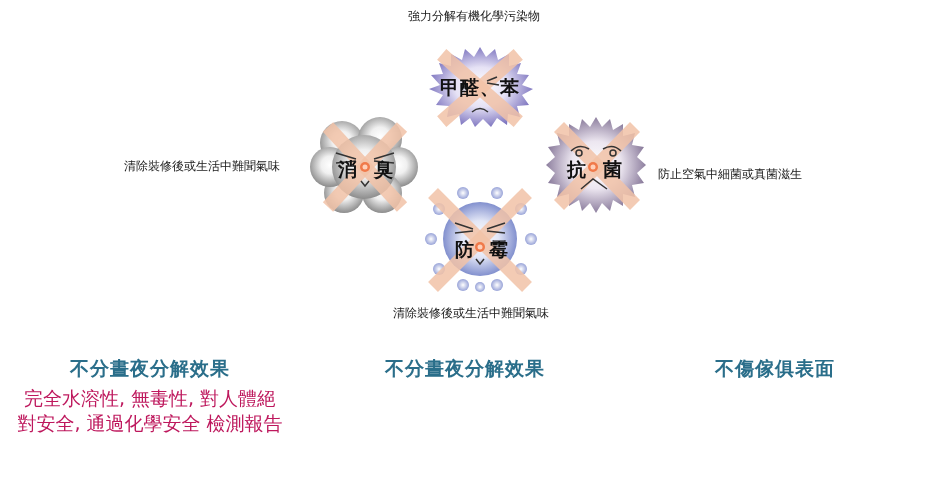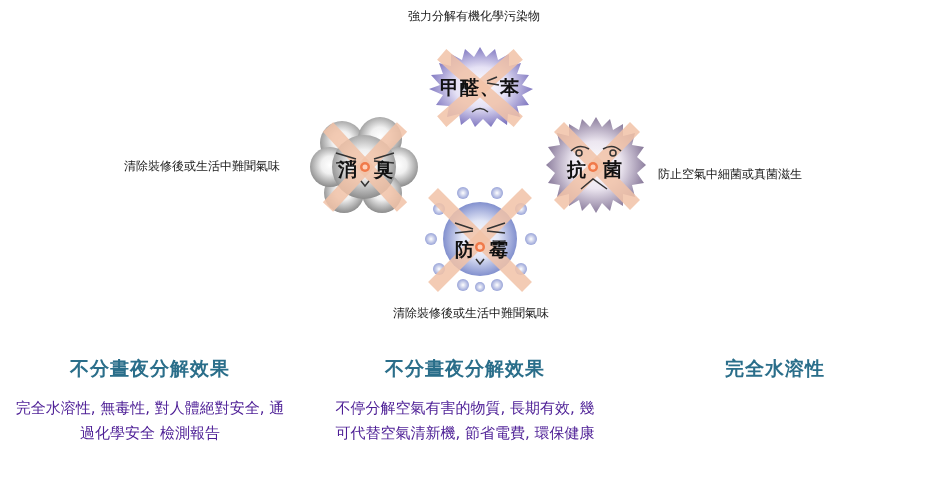--- a/index.html
+++ b/index.html
@@ -5,21 +5,21 @@
   html, body { margin:0; padding:0; background:#ffffff; }
   body { width:930px; height:489px; position:relative; overflow:hidden;
          font-family:"DejaVu Sans", sans-serif; color:#222; }
   .cap { position:absolute; font-size:12px; font-weight:normal; color:#1a1a1a; white-space:nowrap; }
   .badge { position:absolute; }
   .badge svg { display:block; }
   .btxt { position:absolute; left:0; right:0; text-align:center; font-size:19px; font-weight:bold;
           color:#111; letter-spacing:1px; white-space:nowrap; }
   .col { position:absolute; top:356px; width:300px; text-align:center; }
   .col h3 { margin:0; font-size:19px; font-weight:bold; color:#2a6e8a; letter-spacing:1px; }
-  .col p { margin:14px auto 0; font-size:15px; line-height:25px; color:#4c1d95; width:270px; }
+  .col p { margin:4px auto 0; font-size:19px; line-height:25px; color:#be185d; width:270px; }
 </style>
 </head>
 <body>
 
 <div>
 
   <div class="cap" style="left:408px; top:8px;">強力分解有機化學污染物</div>
 
   <div class="badge" style="left:425px; top:45px; width:110px; height:82px;">
     <svg width="110" height="82" viewBox="0 0 110 82">
@@ -139,18 +139,17 @@
   <div class="cap" style="left:393px; top:305px;">清除裝修後或生活中難聞氣味</div>
 </div>
 
 <div class="col" style="left:0px;">
   <h3>不分晝夜分解效果</h3>
   <p>完全水溶性, 無毒性, 對人體絕對安全, 通過化學安全 檢測報告</p>
 </div>
 
 <div class="col" style="left:315px;">
   <h3>不分晝夜分解效果</h3>
-  <p>不停分解空氣有害的物質, 長期有效, 幾可代替空氣清新機, 節省電費, 環保健康</p>
 </div>
 
 <div class="col" style="left:625px;">
-  <h3>完全水溶性</h3>
+  <h3>不傷傢俱表面</h3>
 </div>
 
 </body></html>

